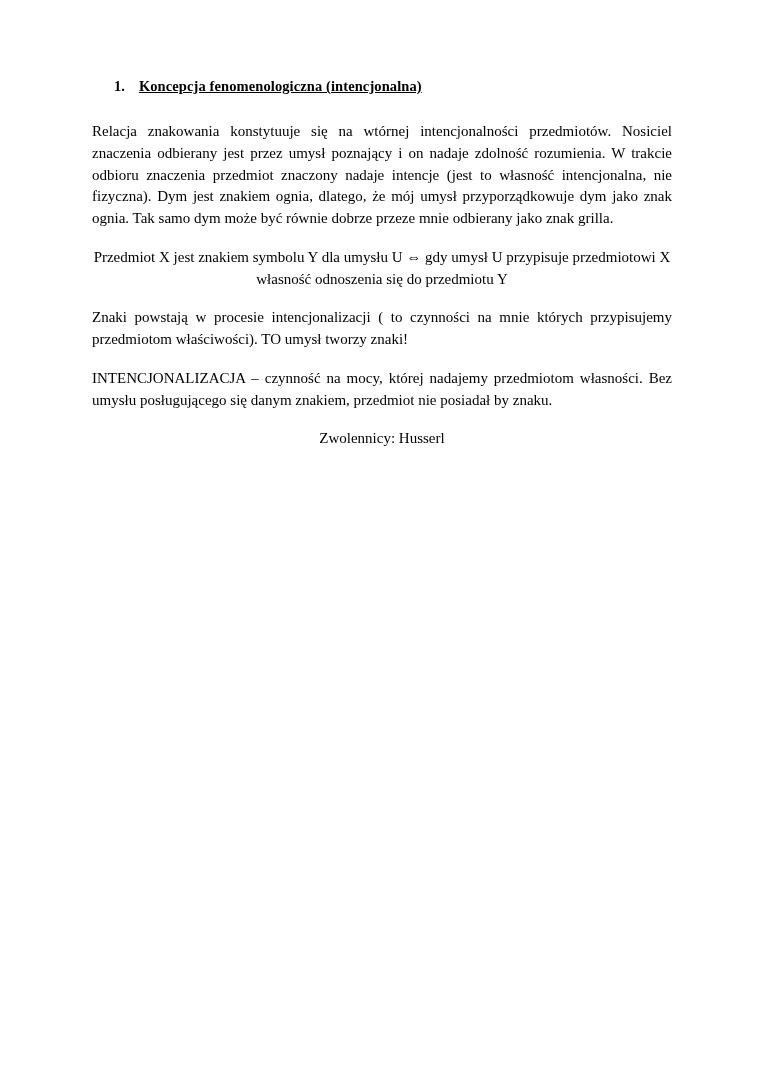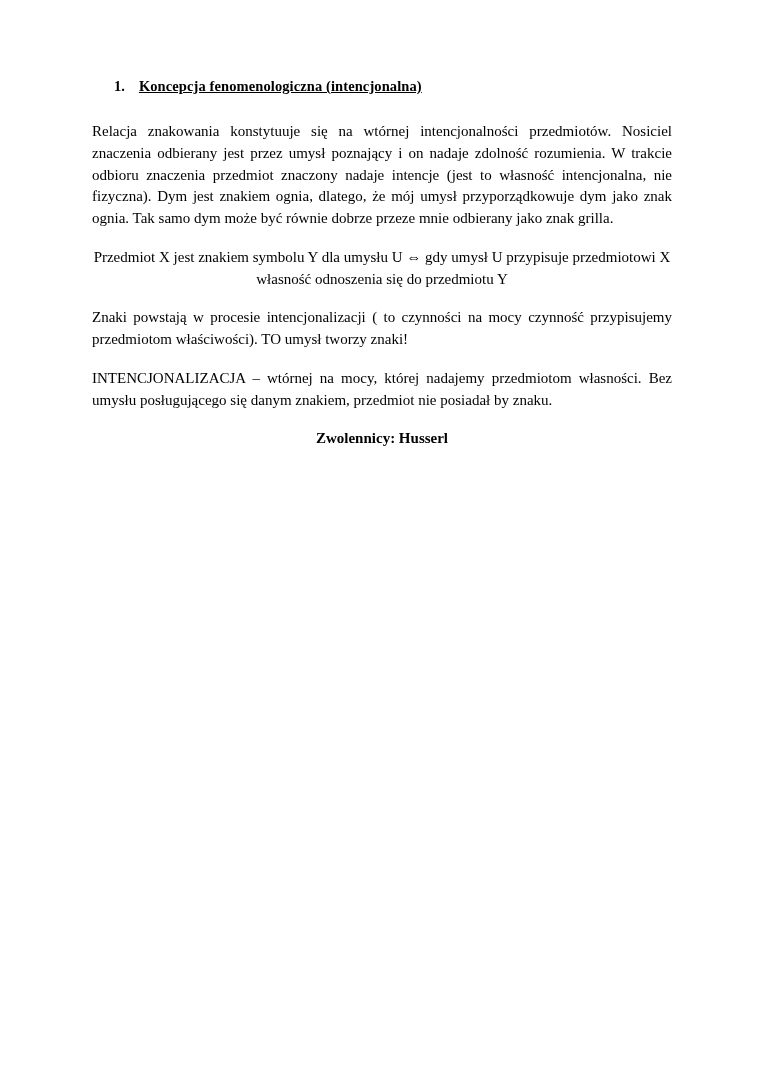--- a/index.html
+++ b/index.html
@@ -42,38 +42,37 @@
     font-size: 15px;
     line-height: 1.45;
     margin: 0 0 17px 0;
     text-align: justify;
   }
   p.body-par.nojust {
     text-align: center;
   }
   .last-par {
     margin-top: 20px;
-    font-weight: bold;
   }
 </style>
 </head>
 <body>
 
 <div class="page">
 
   <div class="heading-row">
     <span class="heading-num">1.</span>
     <span class="heading-text">Koncepcja fenomenologiczna (intencjonalna)</span>
   </div>
 
   <p class="body-par">Relacja znakowania konstytuuje się na wtórnej intencjonalności przedmiotów. Nosiciel znaczenia odbierany jest przez  umysł poznający i on nadaje zdolność rozumienia. W trakcie odbioru znaczenia przedmiot znaczony nadaje intencje (jest to własność intencjonalna, nie fizyczna). Dym jest znakiem ognia, dlatego, że mój umysł przyporządkowuje dym jako znak ognia. Tak samo dym może być równie dobrze przeze mnie odbierany jako znak grilla.</p>
 
   <p class="body-par nojust">Przedmiot X jest znakiem symbolu Y dla umysłu U ⇔ gdy umysł U przypisuje przedmiotowi X własność odnoszenia się do przedmiotu Y</p>
 
-  <p class="body-par">Znaki powstają w procesie intencjonalizacji ( to czynności na mocy czynność przypisujemy przedmiotom właściwości). TO umysł tworzy znaki!</p>
+  <p class="body-par">Znaki powstają w procesie intencjonalizacji ( to czynności na mnie których przypisujemy przedmiotom właściwości). TO umysł tworzy znaki!</p>
 
 
 
-  <p class="body-par">INTENCJONALIZACJA – wtórnej na mocy, której nadajemy przedmiotom własności. Bez umysłu posługującego się danym znakiem, przedmiot nie posiadał by  znaku.</p>
+  <p class="body-par">INTENCJONALIZACJA – czynność na mocy, której nadajemy przedmiotom własności. Bez umysłu posługującego się danym znakiem, przedmiot nie posiadał by  znaku.</p>
 
   <p class="body-par nojust last-par">Zwolennicy: Husserl</p>
 
 </div>
 
 </body></html>

